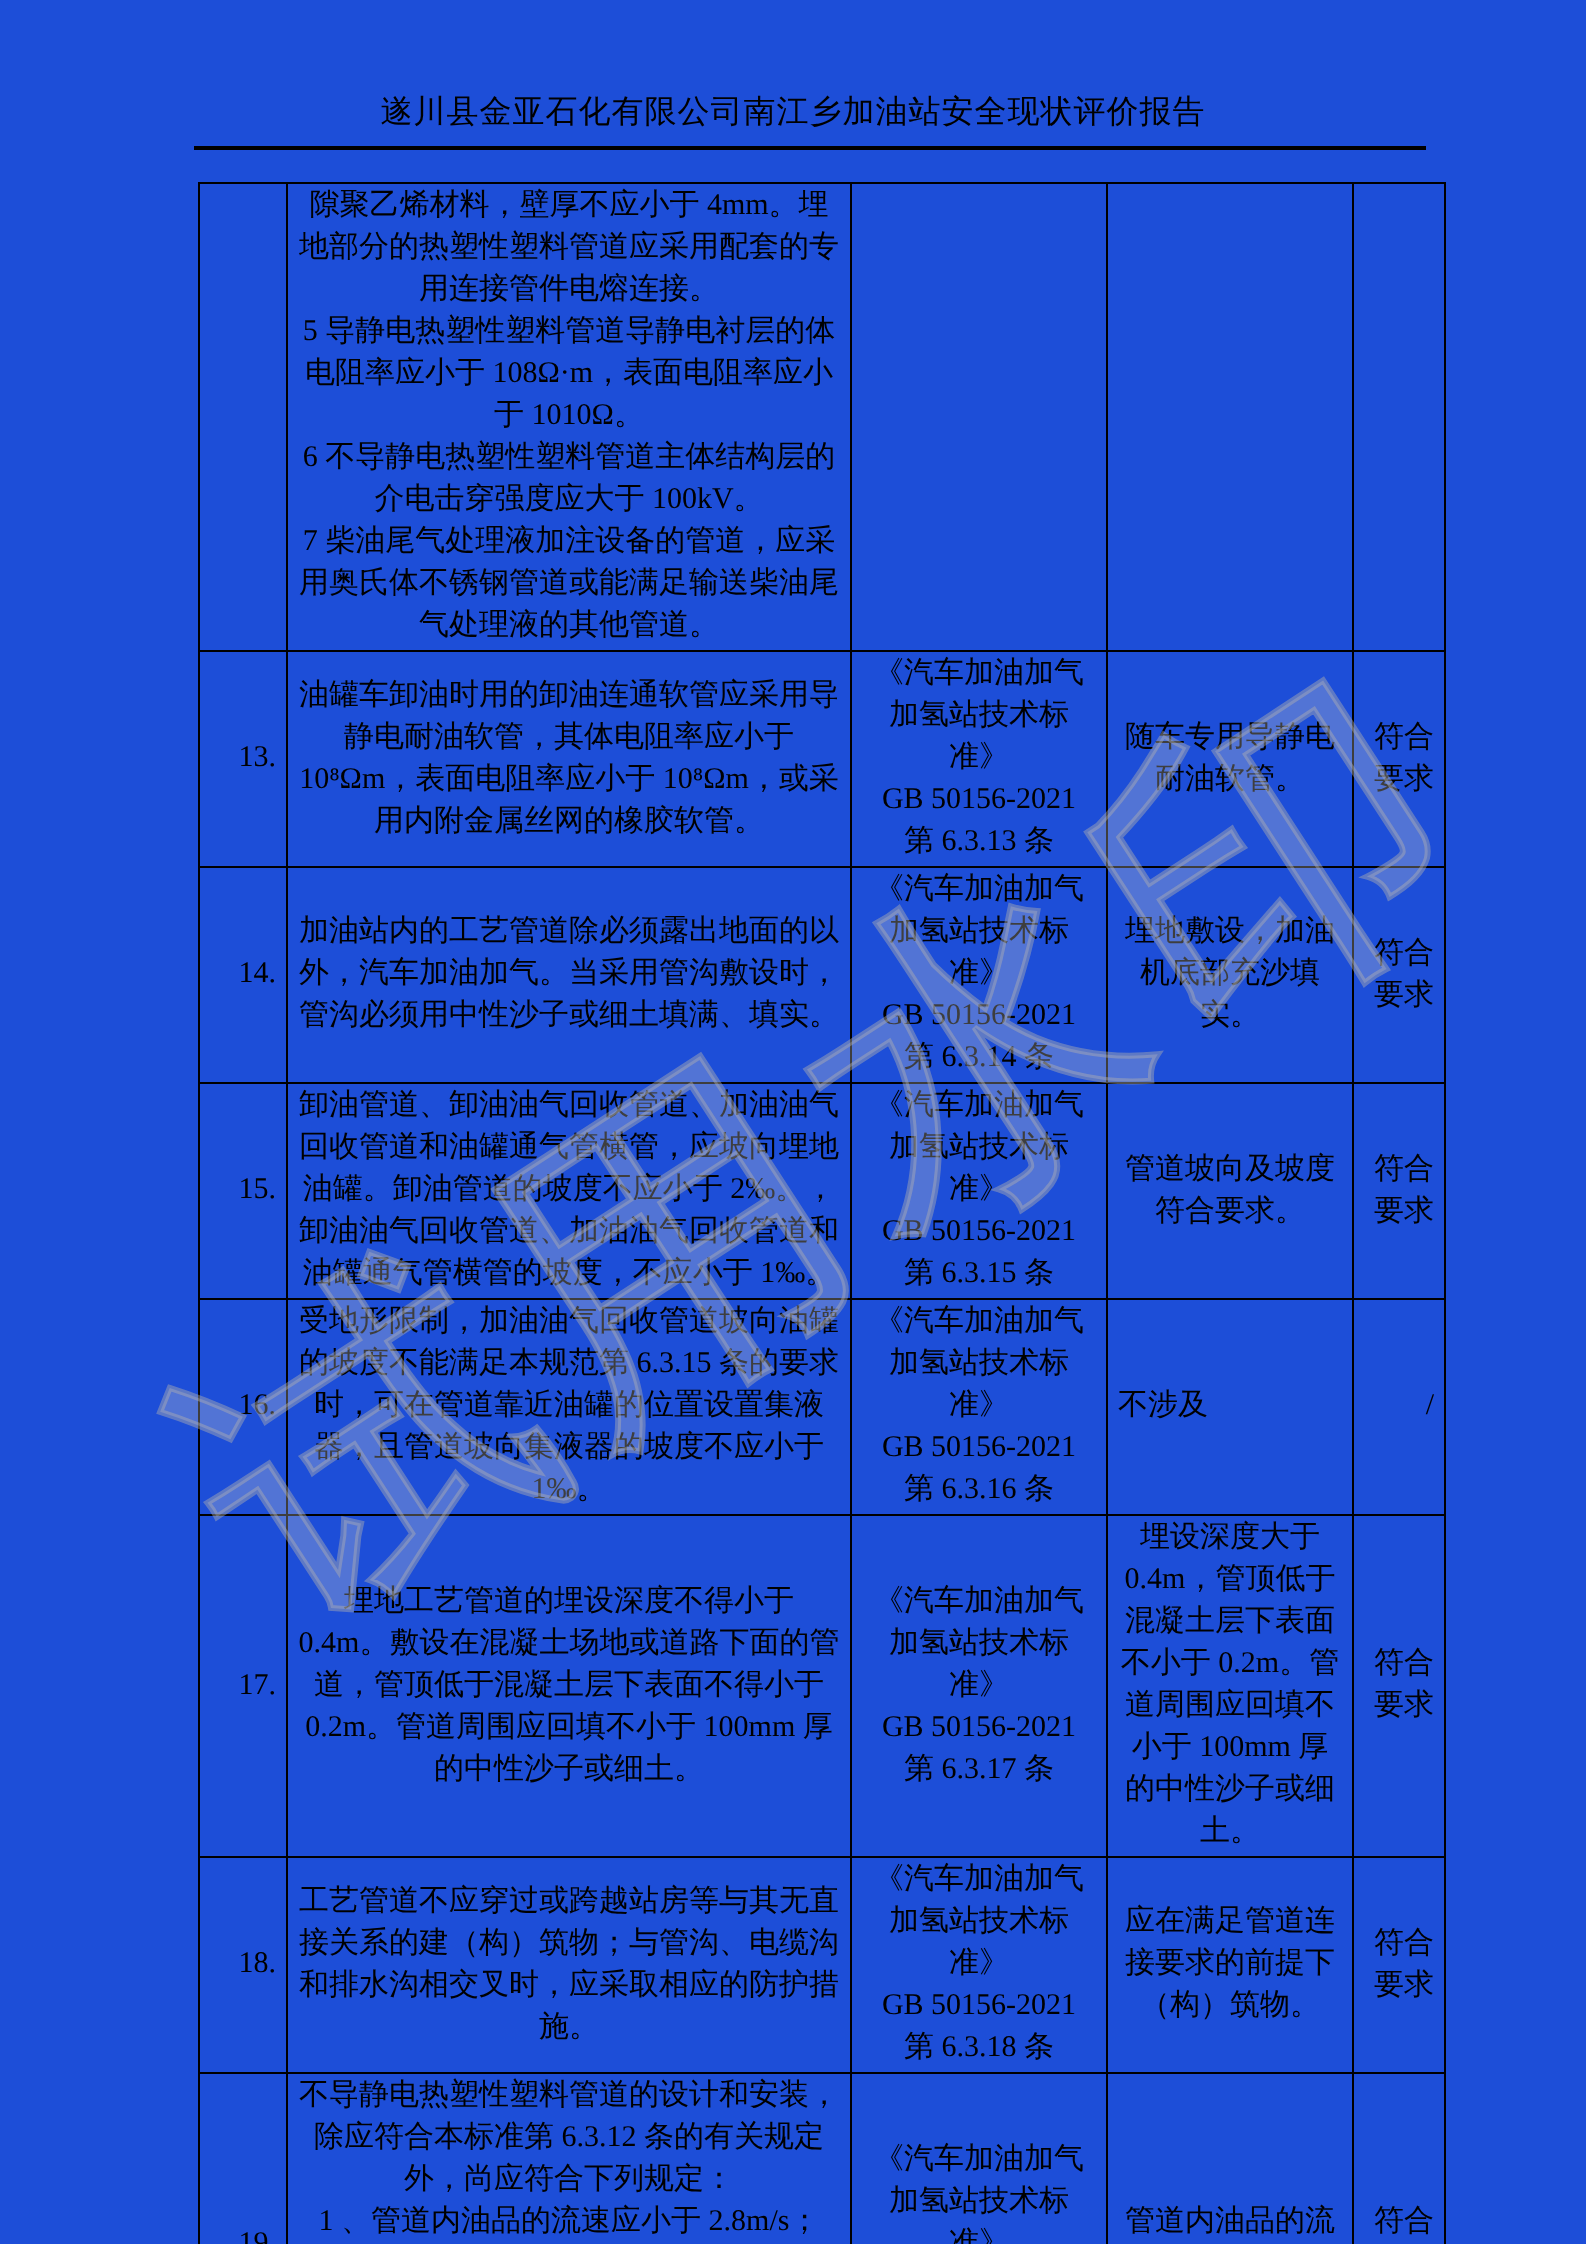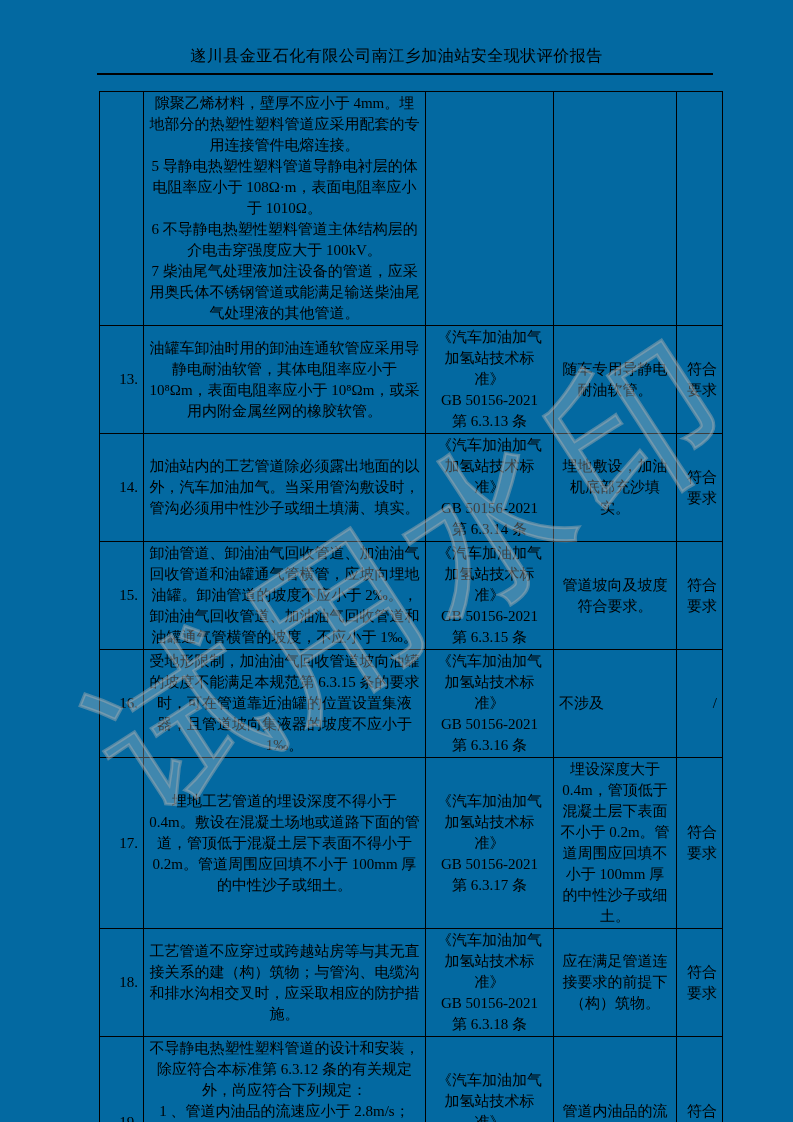--- a/index.html
+++ b/index.html
@@ -1,19 +1,19 @@
 <!DOCTYPE html>
 <html><head>
 <meta charset="utf-8">
 <style>
   html,body{margin:0;padding:0;background:#e8e8e8;}
   .page{
     position:relative;
     width:793px;height:1122px;
-    background:#0369a1;
+    background:#1d4ed8;
     overflow:hidden;
     font-family:"Liberation Serif","DejaVu Serif",serif;
     color:#000;
   }
   .header{padding-top:46px;}
   .title{
     text-align:center;
     font-size:16px;
     letter-spacing:0.5px;
   }

